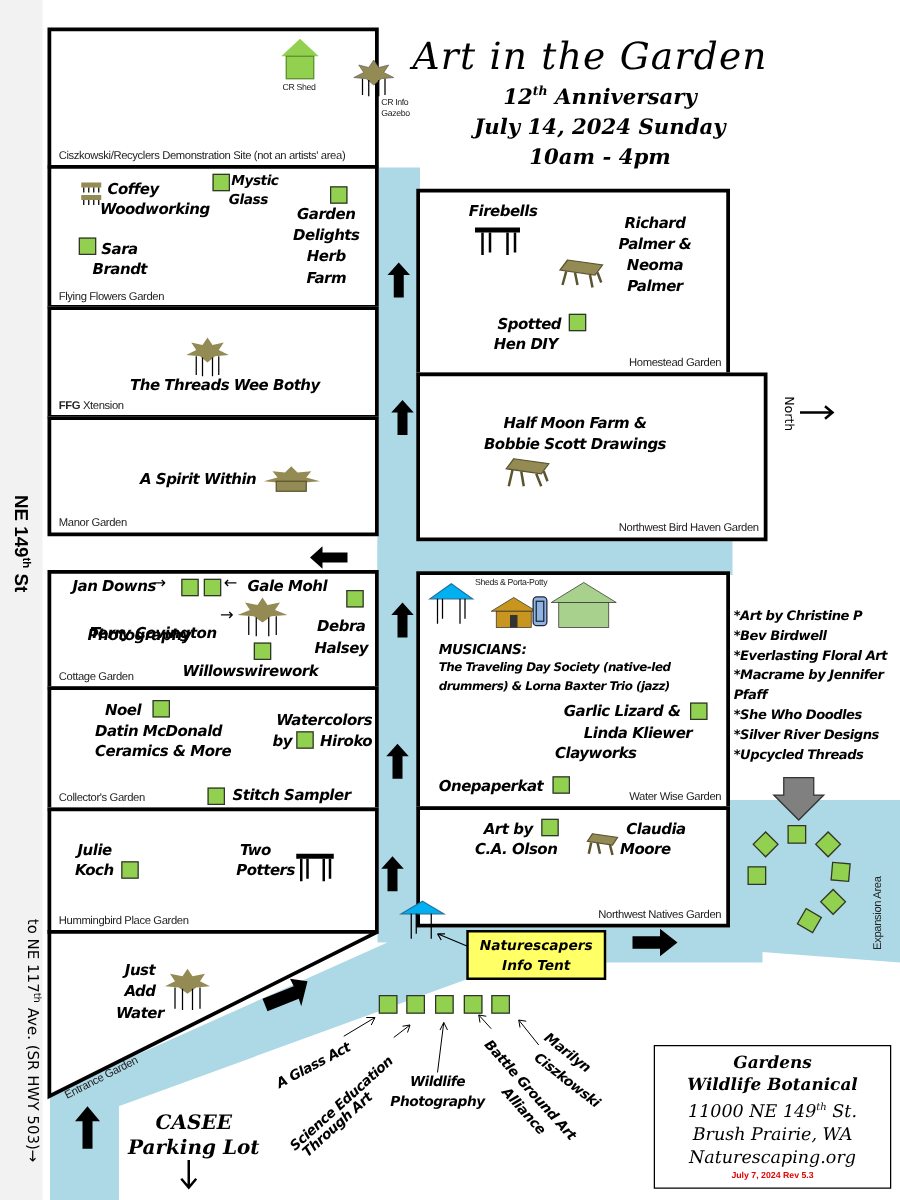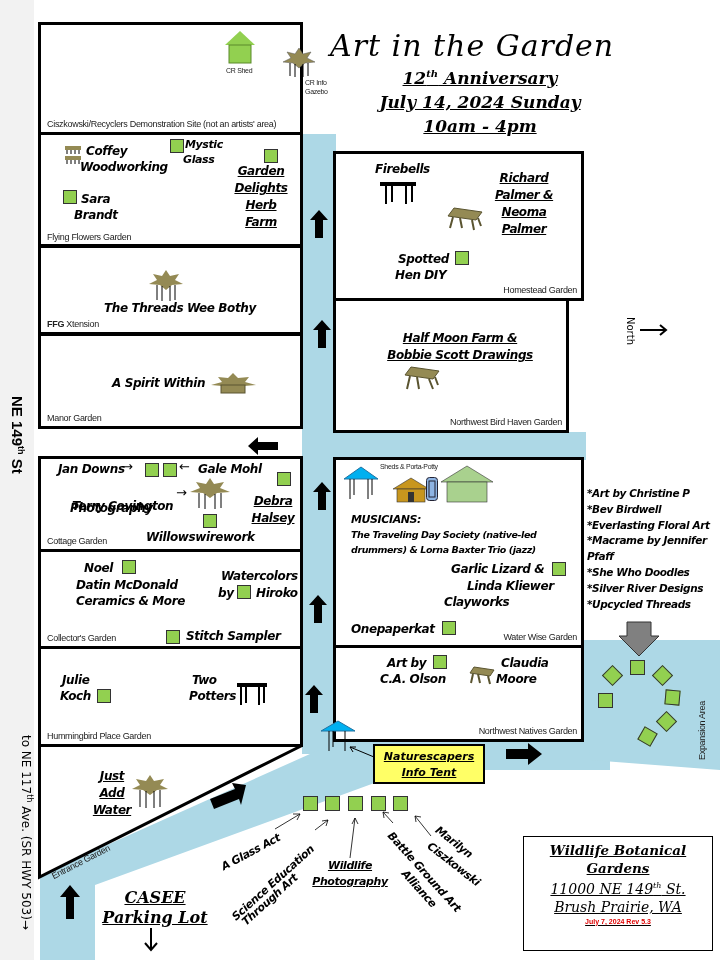--- a/index.html
+++ b/index.html
@@ -3,21 +3,21 @@
 <meta charset="utf-8">
 <style>
   html,body{margin:0;padding:0;}
   body{width:720px;height:960px;position:relative;background:#ffffff;overflow:hidden;
        font-family:"DejaVu Sans",sans-serif;}
   .abs{position:absolute;}
   .road{position:absolute;background:#add8e6;}
   .garden{position:absolute;background:#fff;border:3px solid #000;box-sizing:border-box;}
   .glabel{position:absolute;font-family:"Liberation Sans",sans-serif;font-size:9px;color:#222;white-space:nowrap;letter-spacing:-0.3px;}
   .v{position:absolute;font-family:"DejaVu Sans",sans-serif;font-weight:bold;font-style:italic;font-size:12px;color:#000;line-height:17px;white-space:nowrap;letter-spacing:-0.4px;}
-  .c{text-align:center;text-decoration:underline;}
+  .c{text-align:center;}
   .sq{position:absolute;width:14px;height:14px;background:#92d050;border:1px solid #333;box-sizing:border-box;}
   .title{font-family:"DejaVu Serif",serif;}
   .lefttext{position:absolute;left:0;top:0;width:34px;height:960px;background:#f2f2f2;}
   .rot{position:absolute;transform-origin:left top;white-space:nowrap;}
   svg{position:absolute;overflow:visible;}
 </style>
 </head>
 <body>
 
 <div class="lefttext"></div>
@@ -146,21 +146,21 @@
     <div>Palmer</div>
 </div>
 <svg style="left:448px;top:208px;" width="34" height="22">
   <polygon points="6,0 34,4 28,12 0,8" fill="#948a54" stroke="#5a5430"></polygon>
     <path d="M5,9L2,20M12,10L14,20M24,12L26,22M30,10L33,18" stroke="#5a5430" stroke-width="2"></path>
 </svg>
 <div class="v" style="left:398px;top:251px;">Spotted</div>
 <div class="v" style="left:395px;top:267px;">Hen DIY</div>
 <div class="sq" style="left:455px;top:251px;"></div>
 
-<div class="garden" style="left:333px;top:298px;width:236px;height:135px;">
+<div class="garden" style="left:333px;top:298px;width:281px;height:135px;">
   <div class="glabel" style="right:4px;bottom:3px;">Northwest Bird Haven Garden</div>
 </div>
 <div class="v c" style="left:385px;top:330px;width:150px;">
   <div>Half Moon Farm &amp;</div>
     <div>Bobbie Scott Drawings</div>
 </div>
 <svg style="left:405px;top:367px;" width="34" height="24">
   <polygon points="6,0 34,4 28,12 0,8" fill="#948a54" stroke="#5a5430"></polygon>
     <path d="M5,9L2,22M12,10L14,22M24,12L28,22M30,10L33,18" stroke="#5a5430" stroke-width="2"></path>
 </svg>
@@ -342,18 +342,19 @@
 
 <div class="abs c title" style="left:95px;top:888px;width:120px;font-style:italic;font-size:16px;line-height:20px;font-weight:bold;">
   <div>CASEE</div>
     <div>Parking Lot</div>
 </div>
 <svg style="left:144px;top:928px;" width="14" height="24">
     <path d="M7,0V22M1,15L7,22L13,15" stroke="#000" stroke-width="2" fill="none"></path>
   </svg>
 
 <div class="abs c title" style="left:523px;top:836px;width:190px;height:115px;border:1px solid #000;box-sizing:border-box;font-style:italic;font-size:14px;line-height:18px;padding-top:4px;">
+  <div style="font-weight:bold;font-size:13.5px;">Gardens</div>
   <div style="font-weight:bold;font-size:13.5px;">Wildlife Botanical</div>
-  <div style="font-weight:bold;font-size:13.5px;">Gardens</div>
   <div><span>11000 NE 149</span><sup style="font-size:8px">th</sup><span> St.</span></div>
   <div>Brush Prairie, WA</div>
+  <div>Naturescaping.org</div>
   <div style="font-family:'Liberation Sans',sans-serif;font-style:normal;font-weight:bold;font-size:7px;color:#e00000;line-height:12px;">July 7, 2024  Rev 5.3</div>
 </div>
 
 </body></html>

